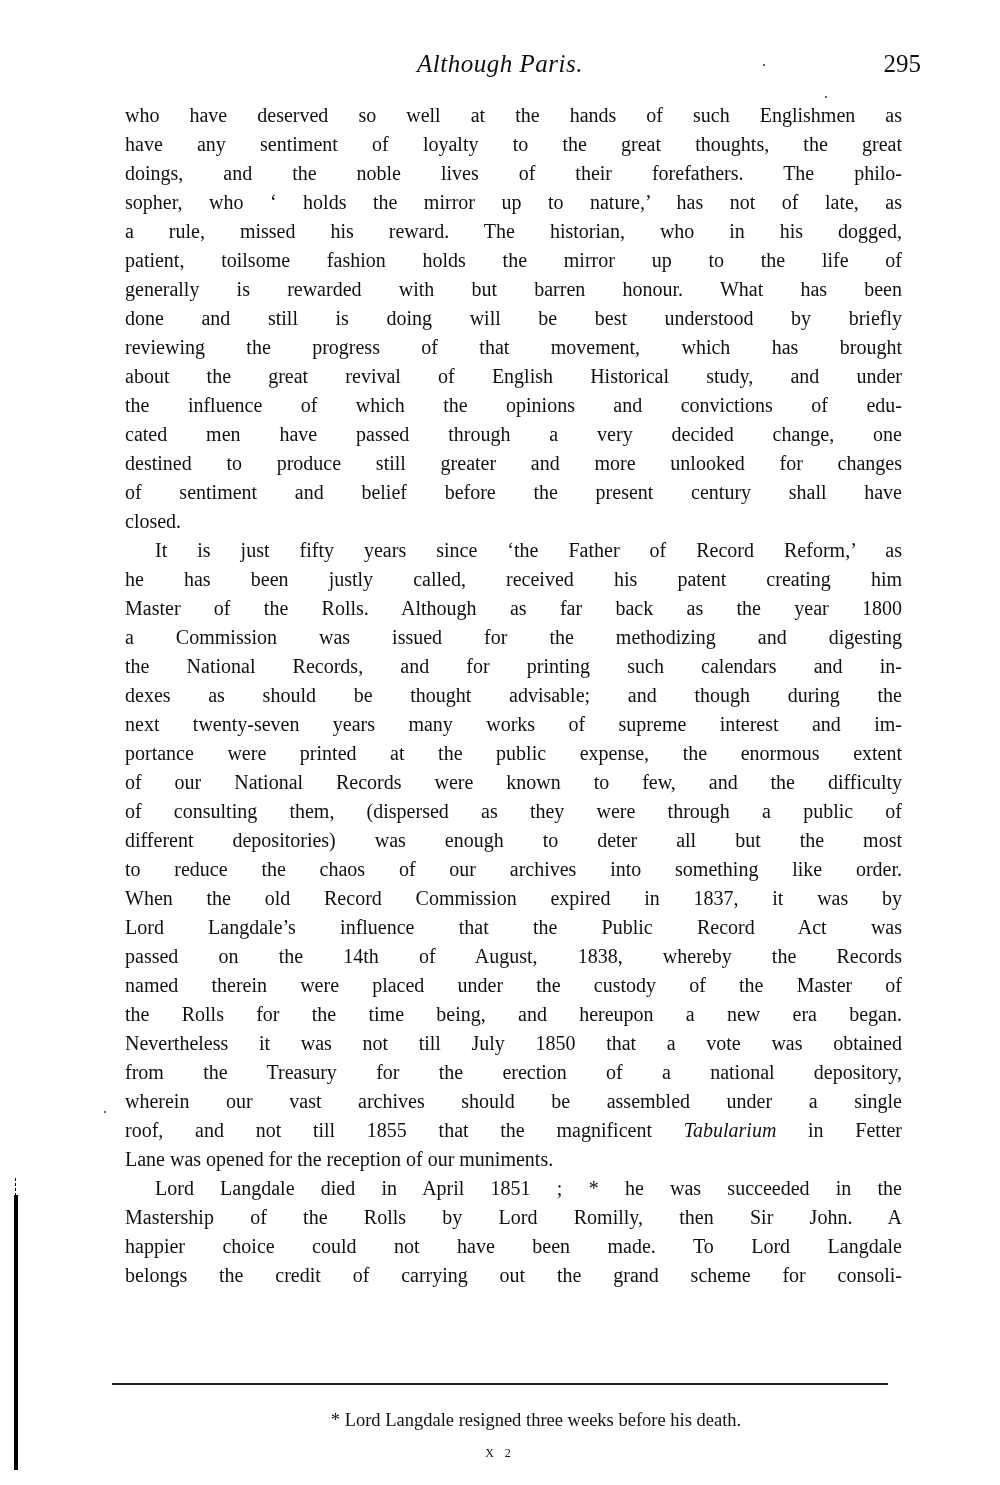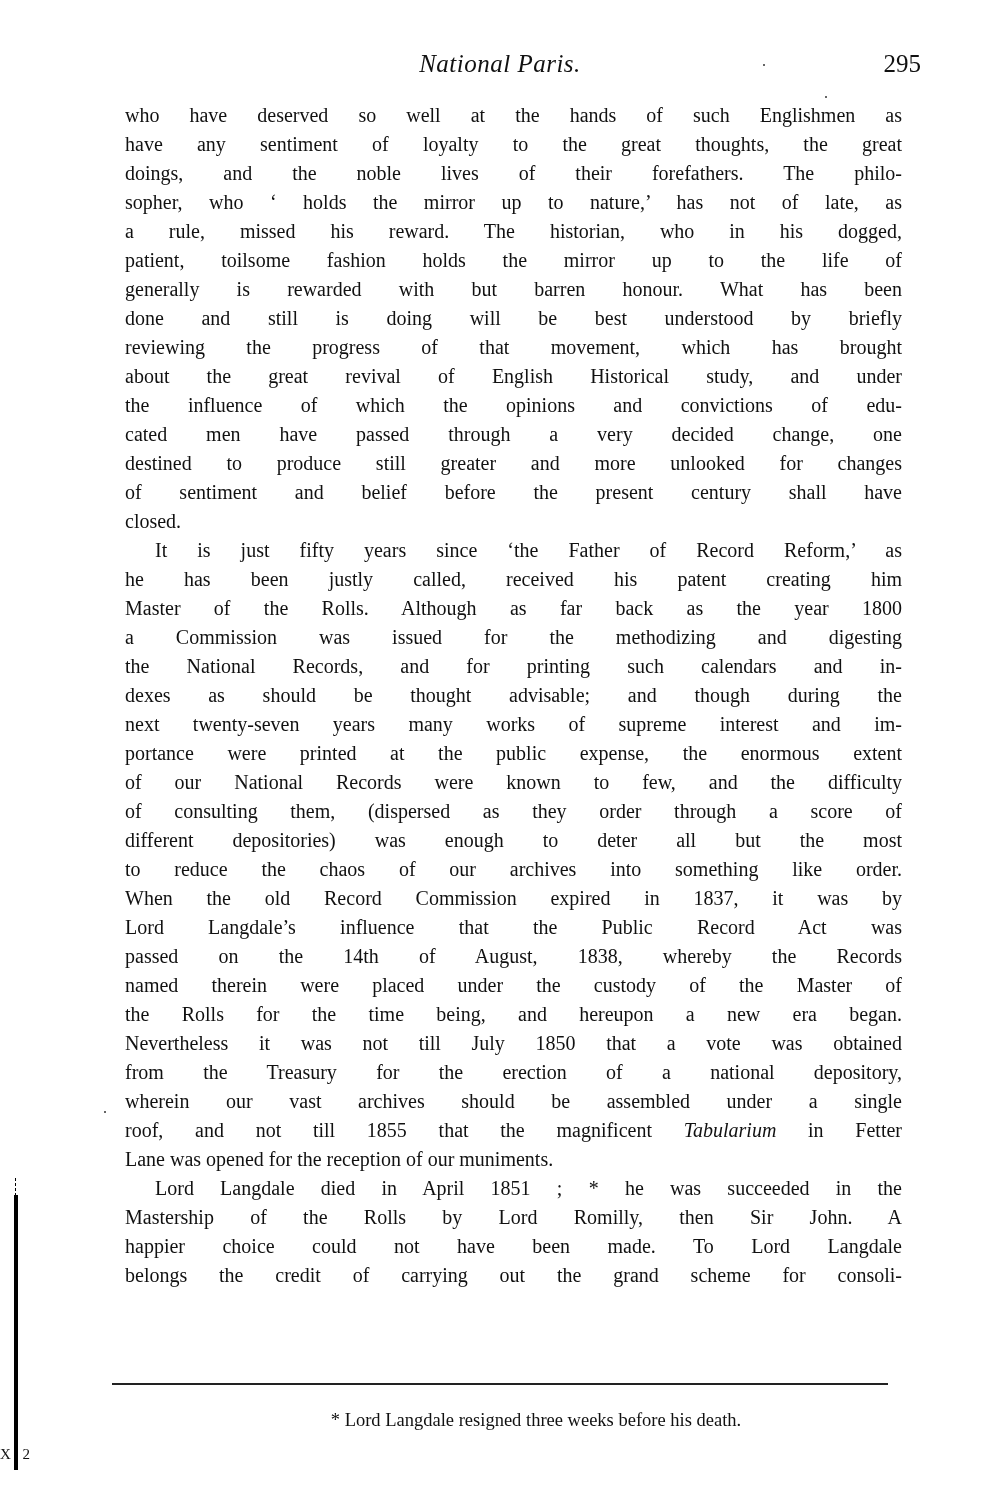--- a/index.html
+++ b/index.html
@@ -89,21 +89,22 @@
       top: 1410px;
       text-align: center;
       font-size: 18.5px;
       padding-left: 36px;
     }
     .signature {
       position: absolute;
       left: 0;
       width: 1000px;
       top: 1446px;
-      font-size: 15px;
+      text-align: center;
+      font-size: 12px;
       letter-spacing: 4px;
     }
     .scan-edge {
       position: absolute;
       left: 14px;
       top: 1195px;
       width: 4px;
       height: 275px;
       background: #000;
     }
@@ -113,21 +114,21 @@
       top: 1178px;
       width: 1px;
       height: 20px;
       background: repeating-linear-gradient(#000 0 3px, transparent 3px 5px);
     }
   </style>
 </head>
 <body>
 
 <div class="running-head">
-  <div class="running-title">National Paris.</div>
+  <div class="running-title">Although Paris.</div>
   <div class="page-number">295</div>
 </div>
 <div class="stray-dot" style="left:763px; top:64px;"></div>
 <div class="stray-dot" style="left:825px; top:96px;"></div>
 <div class="stray-dot" style="left:104px; top:1111px;"></div>
 
 <div class="body-text">
 
   <p>
     <span class="line">who have deserved so well at the hands of such Englishmen as</span>
@@ -150,21 +151,21 @@
   <p>
     <span class="line indent">It is just fifty years since ‘the Father of Record Reform,’ as</span>
     <span class="line">he has been justly called, received his patent creating him</span>
     <span class="line">Master of the Rolls. Although as far back as the year 1800</span>
     <span class="line">a Commission was issued for the methodizing and digesting</span>
     <span class="line">the National Records, and for printing such calendars and in-</span>
     <span class="line">dexes as should be thought advisable; and though during the</span>
     <span class="line">next twenty-seven years many works of supreme interest and im-</span>
     <span class="line">portance were printed at the public expense, the enormous extent</span>
     <span class="line">of our National Records were known to few, and the difficulty</span>
-    <span class="line">of consulting them, (dispersed as they order through a score of</span>
+    <span class="line">of consulting them, (dispersed as they were through a public of</span>
     <span class="line">different depositories) was enough to deter all but the most</span>
     <span class="line">to reduce the chaos of our archives into something like order.</span>
     <span class="line">When the old Record Commission expired in 1837, it was by</span>
     <span class="line">Lord Langdale’s influence that the Public Record Act was</span>
     <span class="line">passed on the 14th of August, 1838, whereby the Records</span>
     <span class="line">named therein were placed under the custody of the Master of</span>
     <span class="line">the Rolls for the time being, and hereupon a new era began.</span>
     <span class="line">Nevertheless it was not till July 1850 that a vote was obtained</span>
     <span class="line">from the Treasury for the erection of a national depository,</span>
     <span class="line">wherein our vast archives should be assembled under a single</span>

